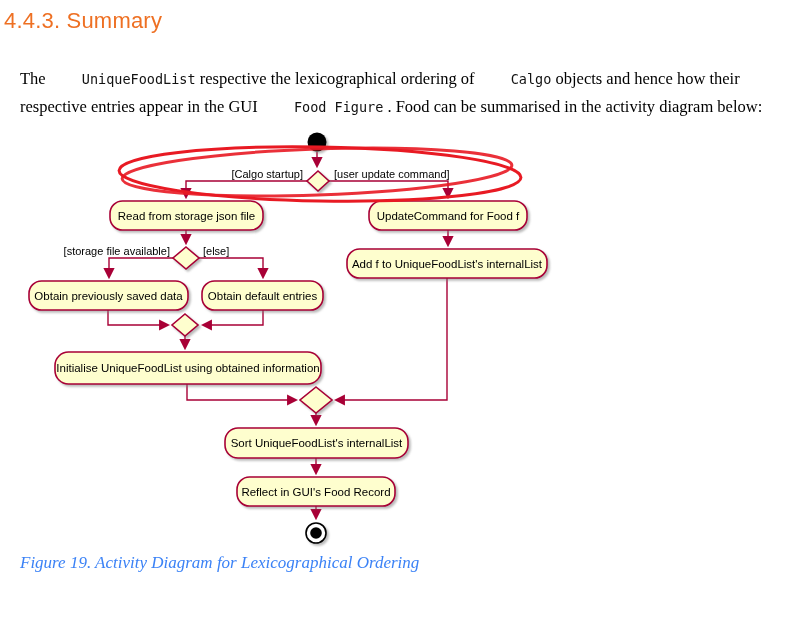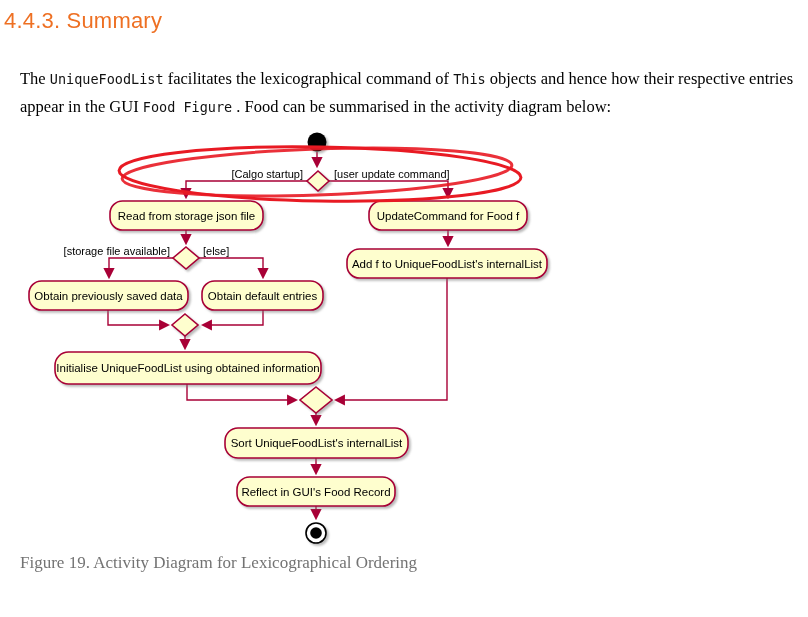--- a/index.html
+++ b/index.html
@@ -11,47 +11,47 @@
     position:absolute;left:4px;top:8px;margin:0;
     font-family:"Liberation Sans", sans-serif;font-weight:400;
     font-size:22px;color:#ee7023;letter-spacing:.2px;
   }
   .para{
     position:absolute;left:20px;top:48px;width:780px;
     font-size:16.5px;line-height:28px;color:#000;
   }
   .inline-code{
     font-family:"DejaVu Sans Mono", monospace;
-    font-size:13.5px;color:#111;
+    font-size:13.5px;color:#111;margin-left:32px;
   }
   .diagram-svg{position:absolute;left:0;top:0;}
   .caption{
     position:absolute;left:20px;top:553px;
-    font-size:17px;color:#737373;
+    font-style:italic;font-size:17px;color:#3b82f6;
   }
   
   .node{
     fill:#fefece;stroke:#a80036;stroke-width:1.6;
     filter:drop-shadow(2.5px 2.5px 1px rgba(130,130,130,.55));
   }
   .terminal{filter:drop-shadow(2px 2px 1px rgba(130,130,130,.55));}
   .edge{stroke:#a80036;stroke-width:1.4;fill:none;}
   .nlabel{
     font-family:"Liberation Sans", sans-serif;font-size:11.5px;
     fill:#000;text-anchor:middle;
   }
   .glabel{font-family:"Liberation Sans", sans-serif;font-size:11px;fill:#000;}
   .annot{stroke:#e81a23;stroke-width:3;fill:none;stroke-linecap:round;}
 </style>
 </head>
 <body>
 
 <h2 class="heading">4.4.3. Summary</h2>
 
-<p class="para"><span>The </span><span class="inline-code">UniqueFoodList</span><span> facilitates the lexicographical command of </span><span class="inline-code">This</span><span> objects and hence how their respective entries appear in the GUI </span><span class="inline-code">Food Figure</span><span> . Food can be summarised in the activity diagram below:</span></p>
+<p class="para"><span>The </span><span class="inline-code">UniqueFoodList</span><span> respective the lexicographical ordering of </span><span class="inline-code">Calgo</span><span> objects and hence how their respective entries appear in the GUI </span><span class="inline-code">Food Figure</span><span> . Food can be summarised in the activity diagram below:</span></p>
 
 <svg class="diagram-svg" width="808" height="617" viewBox="0 0 808 617">
   <defs>
     <marker id="ah" viewBox="0 0 10 10" refX="8" refY="5" markerWidth="8" markerHeight="8" orient="auto">
       <path d="M0,0 L10,5 L0,10 z" fill="#a80036"></path>
     </marker>
   </defs>
 
   <g>
     <path class="edge" marker-end="url(#ah)" d="M317,152 V166"></path>

